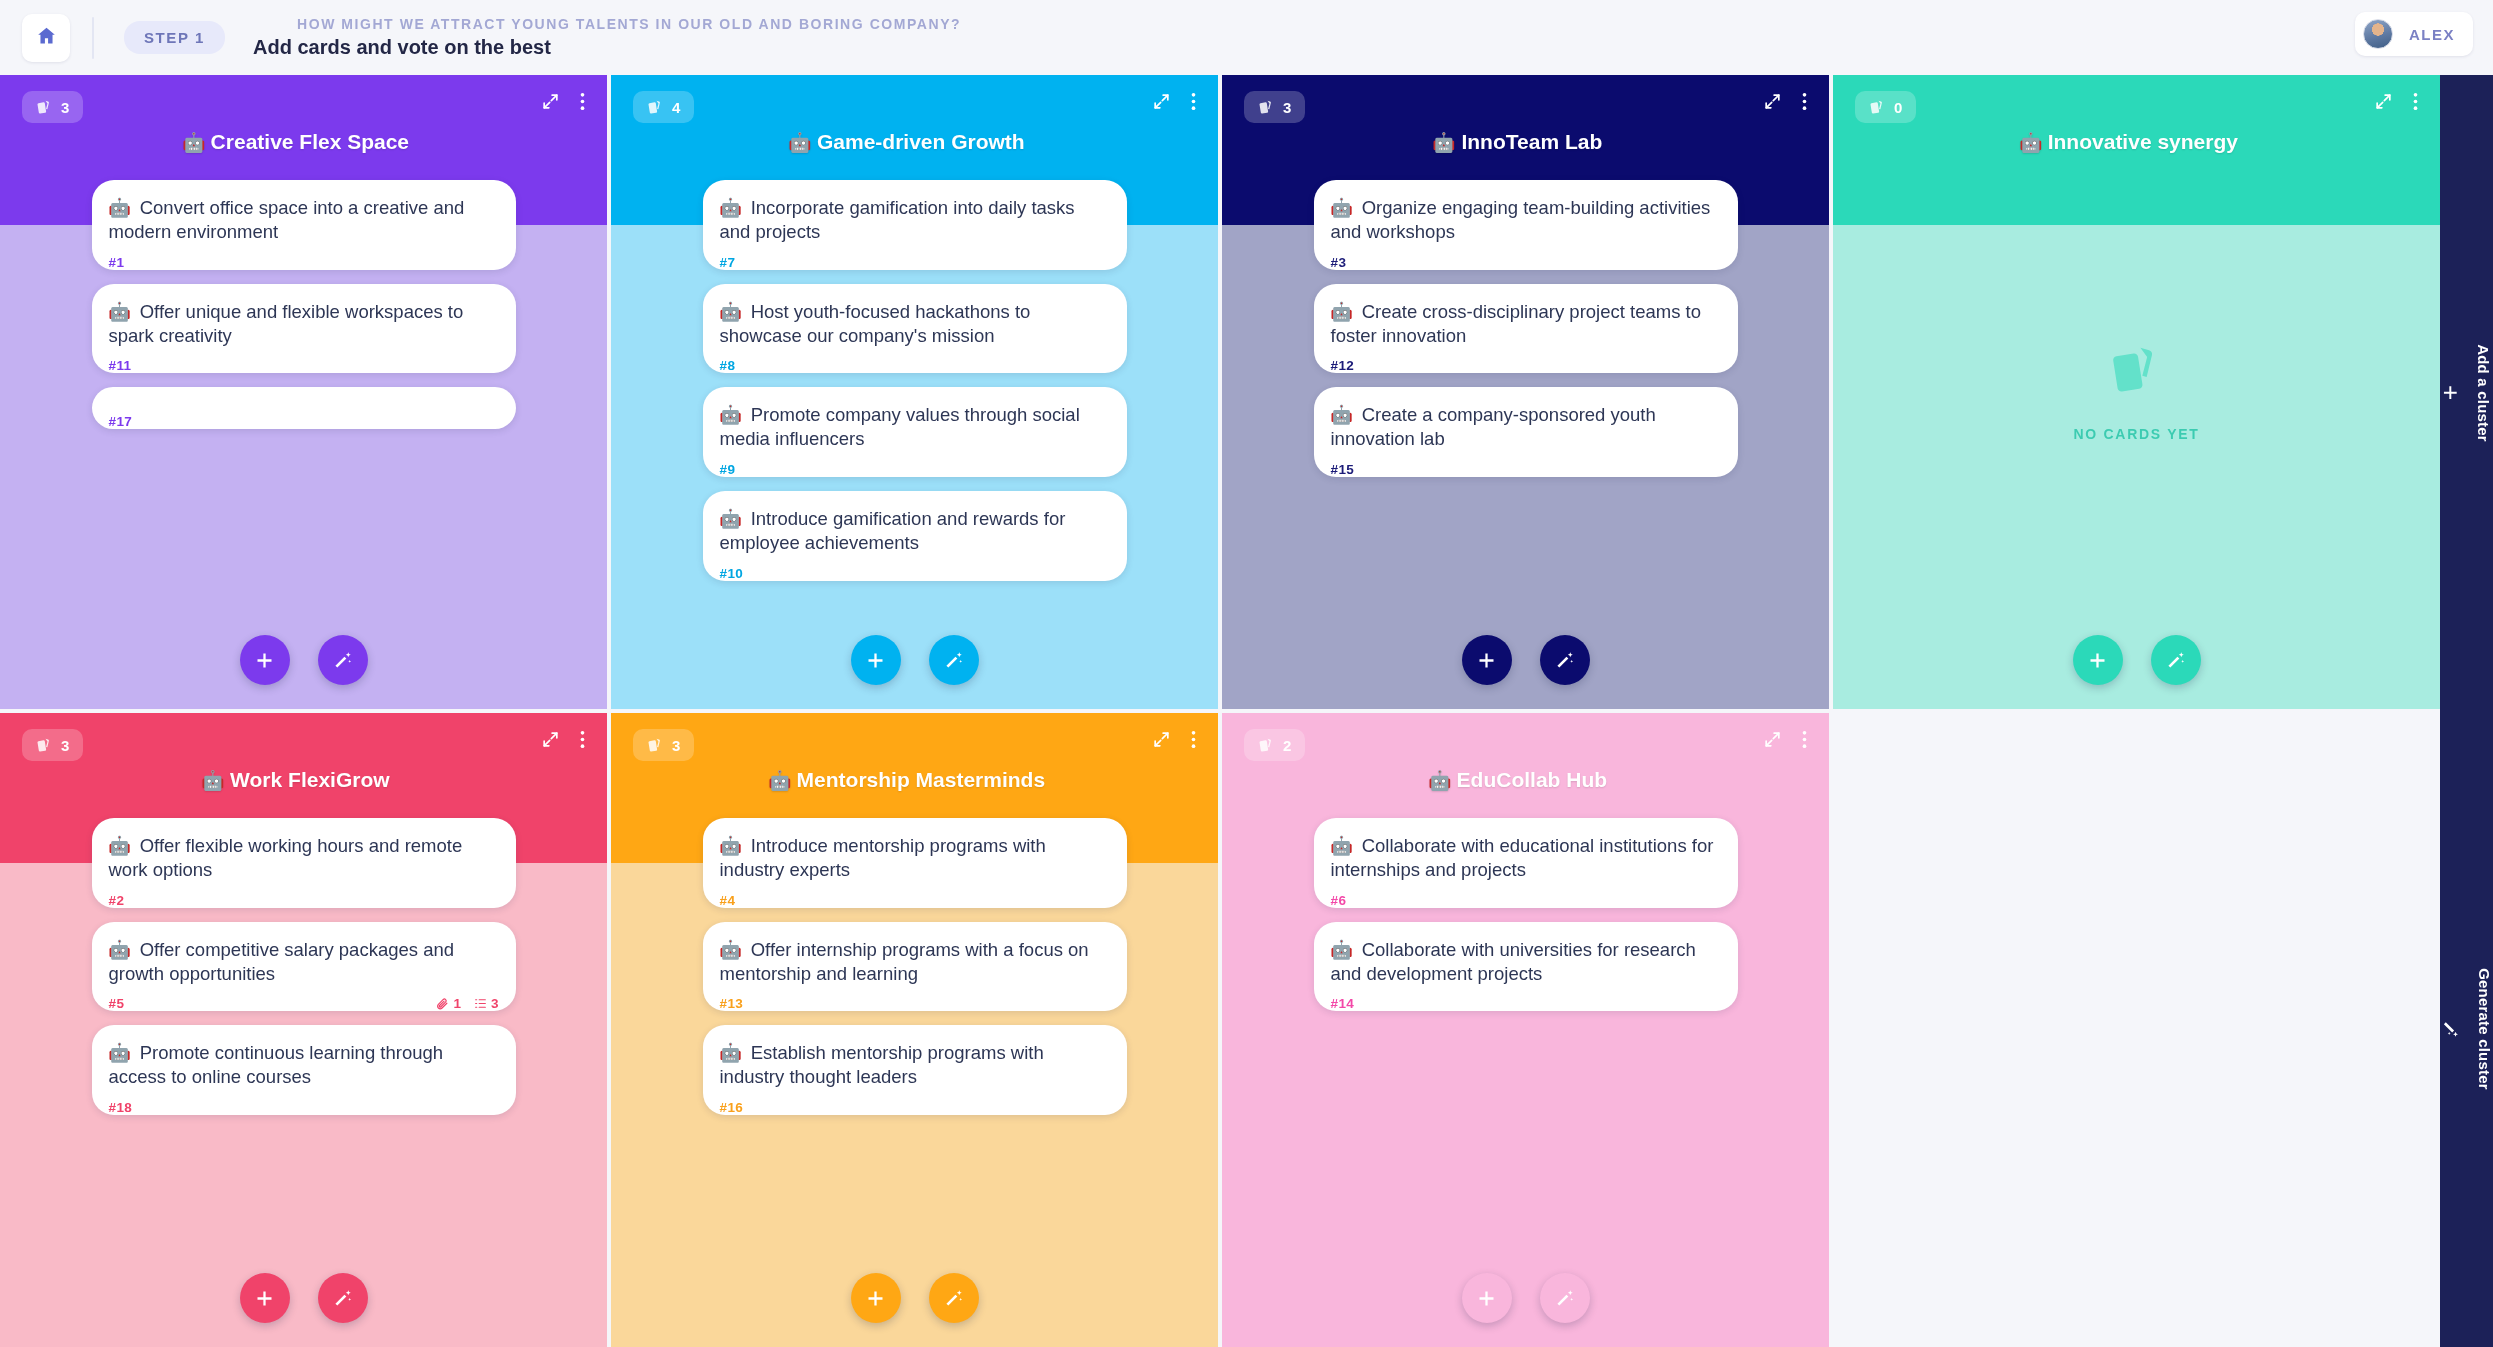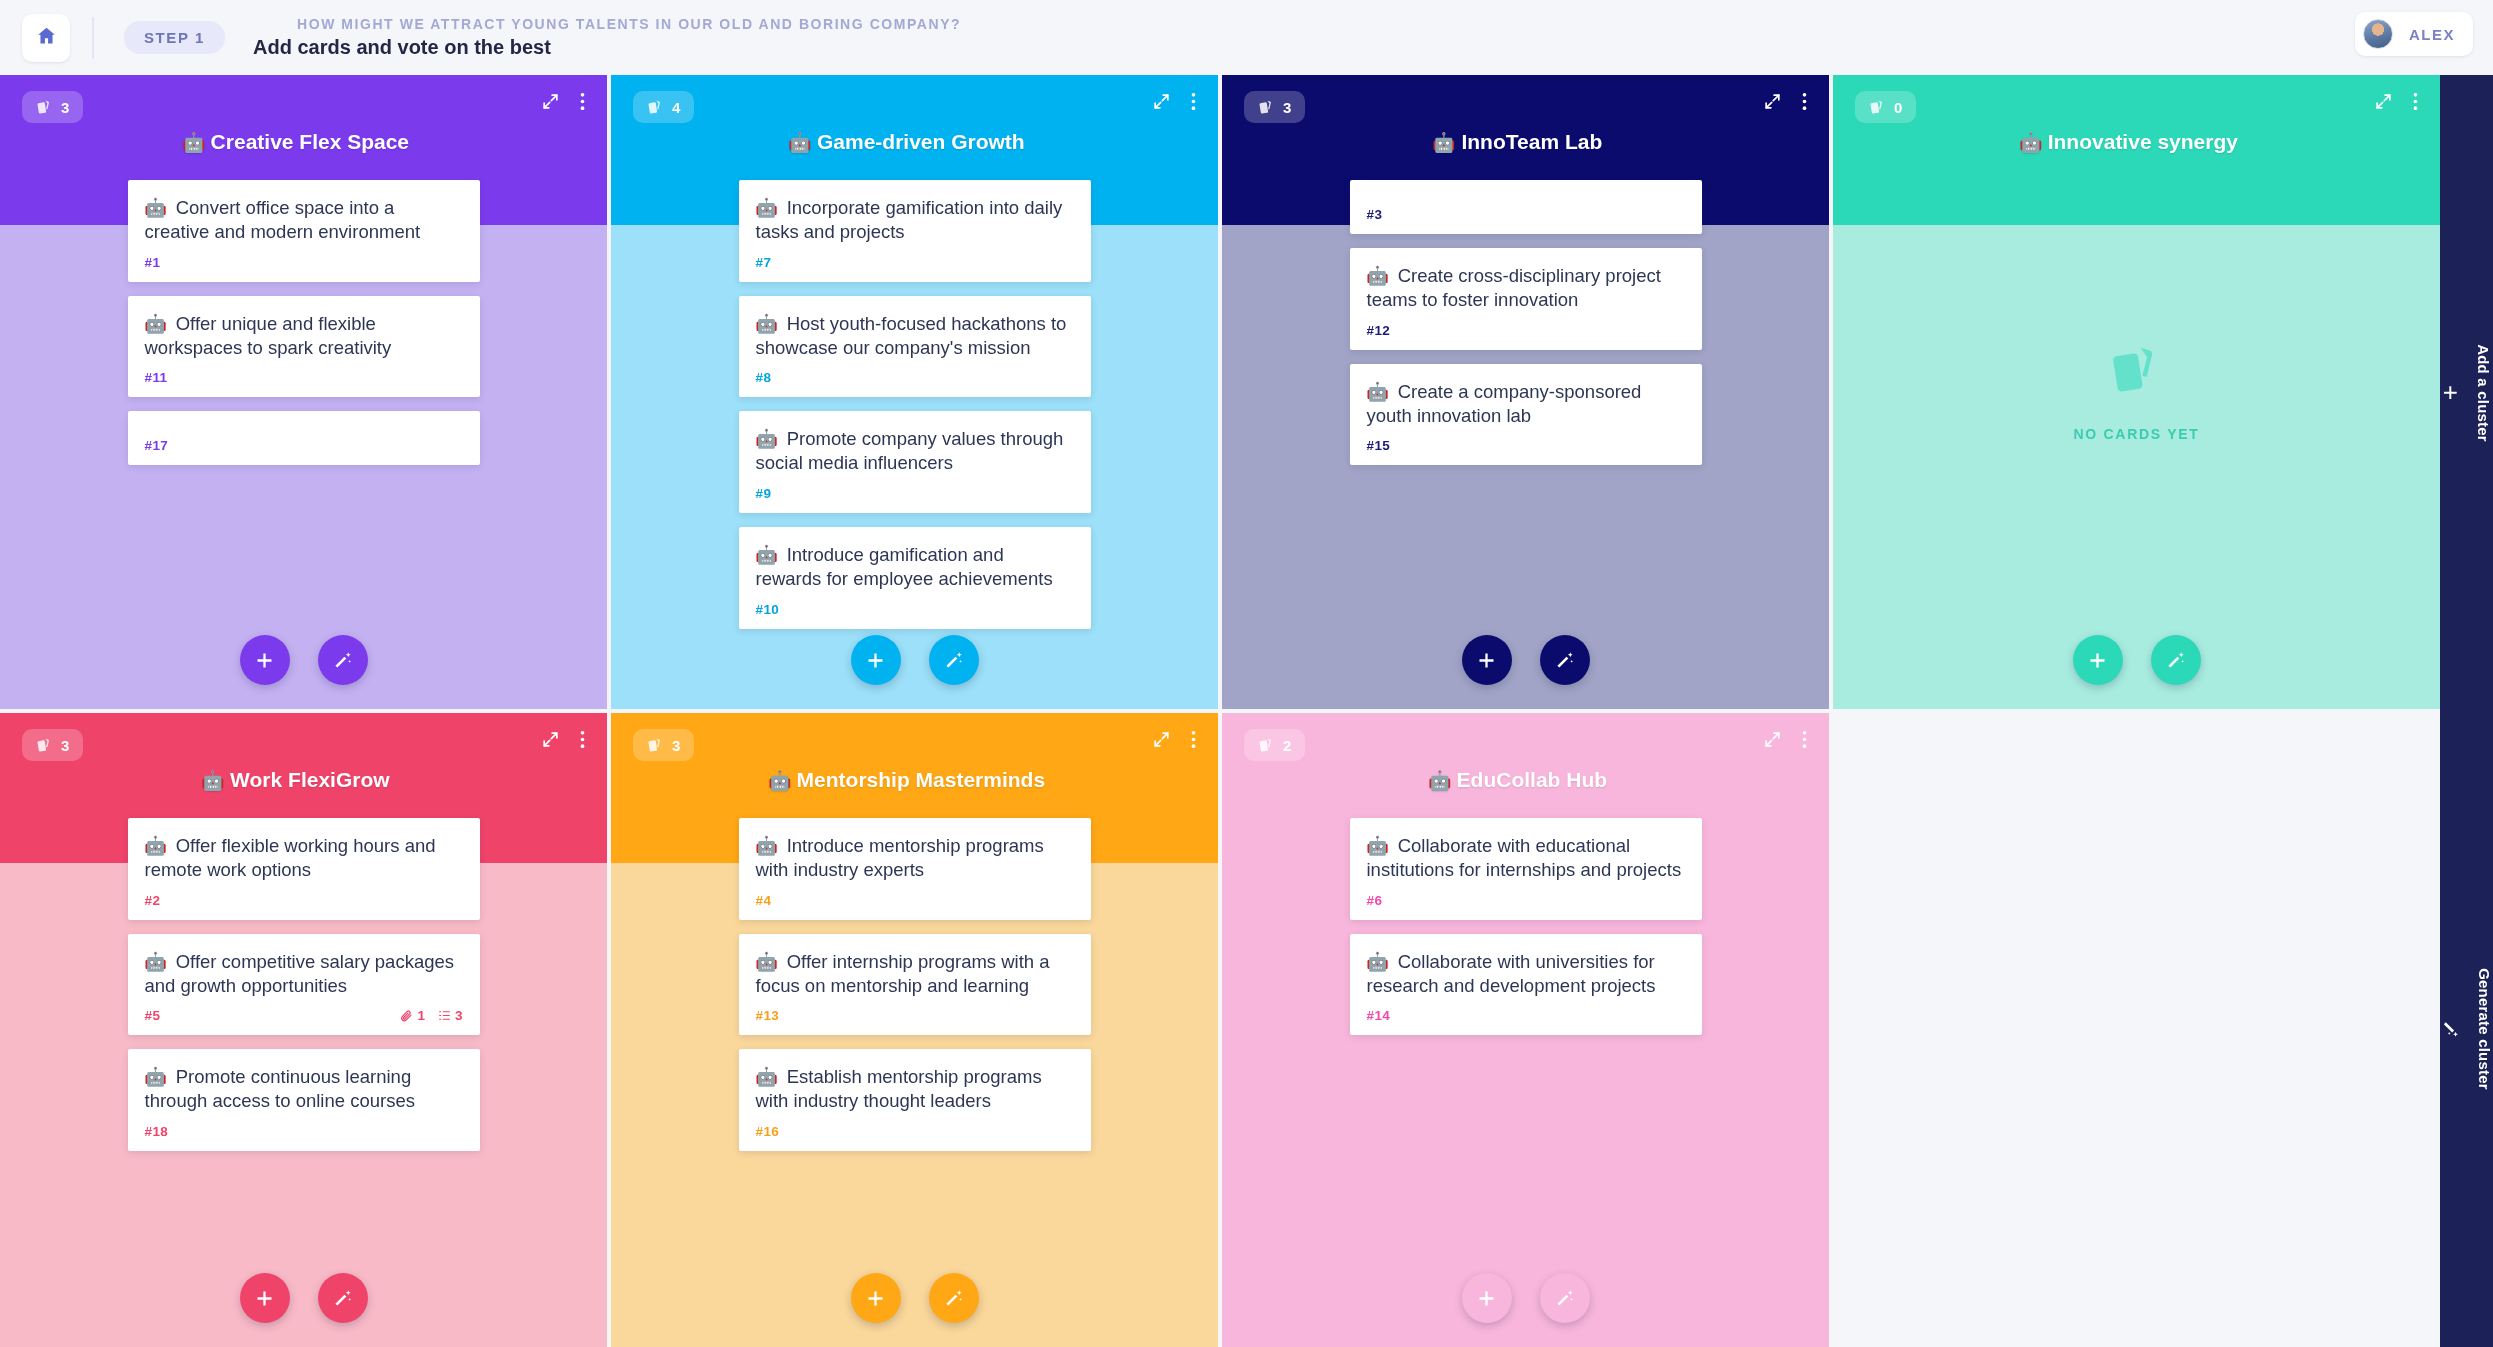--- a/index.html
+++ b/index.html
@@ -110,24 +110,24 @@
   .cluster-title .bot { font-size: 19px; margin-right: 5px; }
 
   .cards-area {
     position: absolute; left: 0; right: 0; top: 105px; bottom: 0;
     padding: 0 22px;
     display: flex; flex-direction: column; gap: 14px;
     align-items: center;
     z-index: 3;
   }
   .card {
-    width: 352px;
+    width: 424px;
     background: #ffffff;
-    border-radius: 2px;
-    padding: 16px 17px 12px 17px;
+    border-radius: 22px;
+    padding: 16px 17px 0 17px;
     box-shadow: 0 2px 7px rgba(30,35,80,.13);
     cursor: pointer;
   }
   .card-text {
     font-size: 18.5px; line-height: 1.29; font-weight: 400;
     color: #2d3655;
   }
   .card-text .bot { margin-right: 3px; }
   .card-meta {
     margin-top: 11px;
@@ -388,20 +388,21 @@
                 <circle cx="3" cy="19" r="2.2"></circle>
               </svg>
             </span>
           </div>
           <div class="cluster-title"><span class="bot">🤖</span><span>InnoTeam Lab</span></div>
         </div>
         <div class="cluster-rest"></div>
       </div>
       <div class="cards-area">
         <div class="card">
+          <div class="card-text"><span class="bot">🤖</span> <span>Organize engaging team-building activities and workshops</span></div>
           <div class="card-meta">
             <span class="card-id" style="color:#1b1b78">#3</span>
             <span class="card-badges"></span>
           </div>
         </div>
         <div class="card">
           <div class="card-text"><span class="bot">🤖</span> <span>Create cross-disciplinary project teams to foster innovation</span></div>
           <div class="card-meta">
             <span class="card-id" style="color:#1b1b78">#12</span>
             <span class="card-badges"></span>

